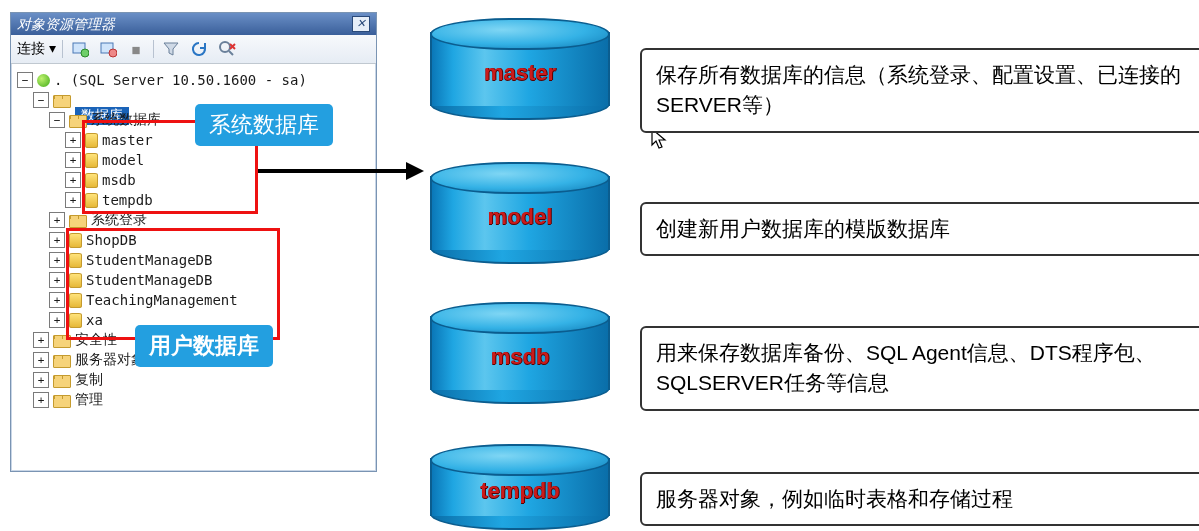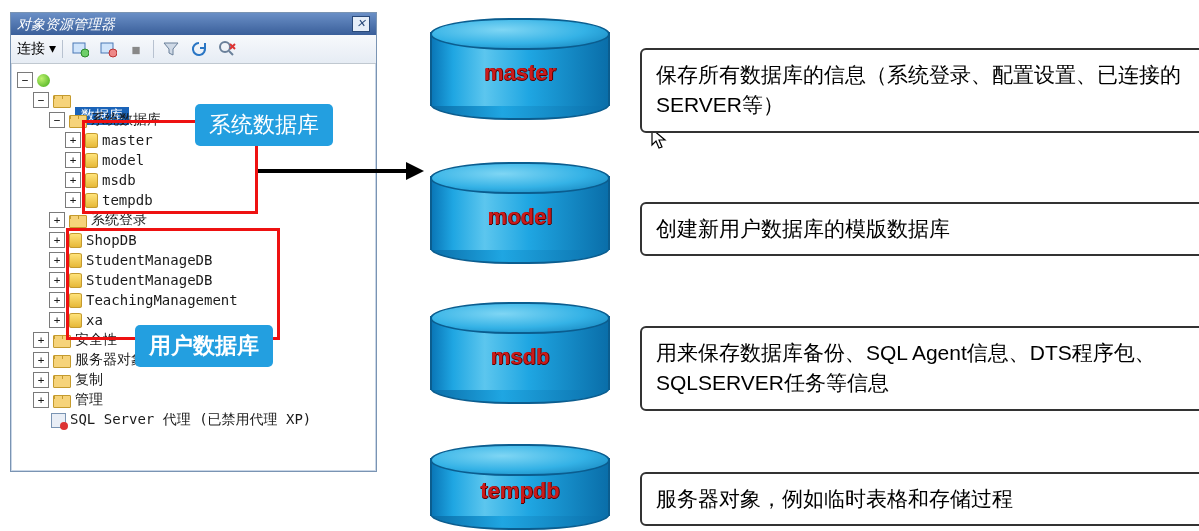--- a/index.html
+++ b/index.html
@@ -111,20 +111,21 @@
             <line x1="17" y1="4" x2="12" y2="9" stroke="#d33" stroke-width="2"></line>
           </svg>
     </span>
   </div>
 
   <div class="tree">
 
     <div class="node">
       <span class="twist">−</span>
       <span class="ficon srv"></span>
+      <span>. (SQL Server 10.50.1600 - sa)</span>
     </div>
 
     <div class="node">
       <span class="ind"></span>
       <span class="twist">−</span>
       <span class="ficon folder"></span>
       <span class="sel">数据库</span>
     </div>
 
     <div class="node">
@@ -227,26 +228,20 @@
       <span class="ind"></span>
       <span class="twist">+</span>
       <span class="ficon folder"></span>
       <span>复制</span>
     </div>
     <div class="node">
       <span class="ind"></span>
       <span class="twist">+</span>
       <span class="ficon folder"></span>
       <span>管理</span>
-    </div>
-    <div class="node">
-      <span class="ind"></span>
-          <span class="ind"></span>
-      <span class="ficon agent"></span>
-      <span>SQL Server 代理 (已禁用代理 XP)</span>
     </div>
   </div>
 </div>
 
 <div class="redbox" style="left:82px;top:120px;width:170px;height:88px;"></div>
 <div class="redbox" style="left:66px;top:228px;width:208px;height:106px;"></div>
 
 <div class="callout" style="left:195px;top:104px;">系统数据库</div>
 <div class="callout" style="left:135px;top:325px;font-weight:bold;">用户数据库</div>
 

